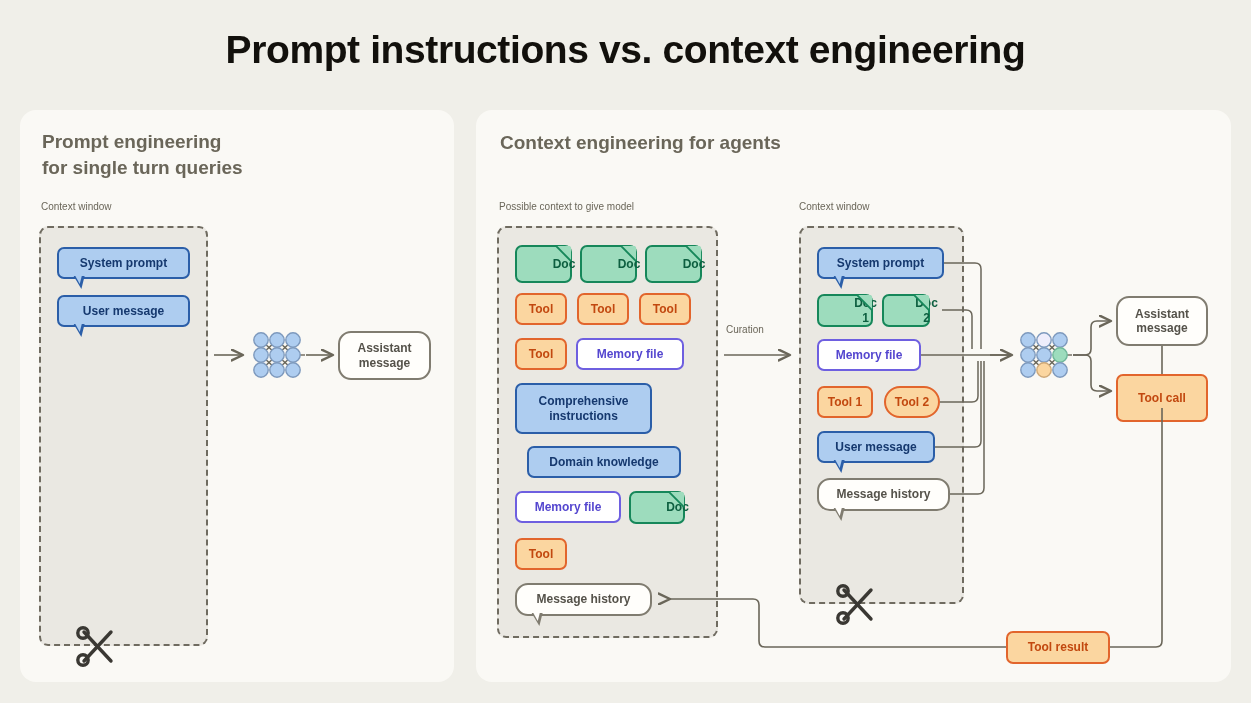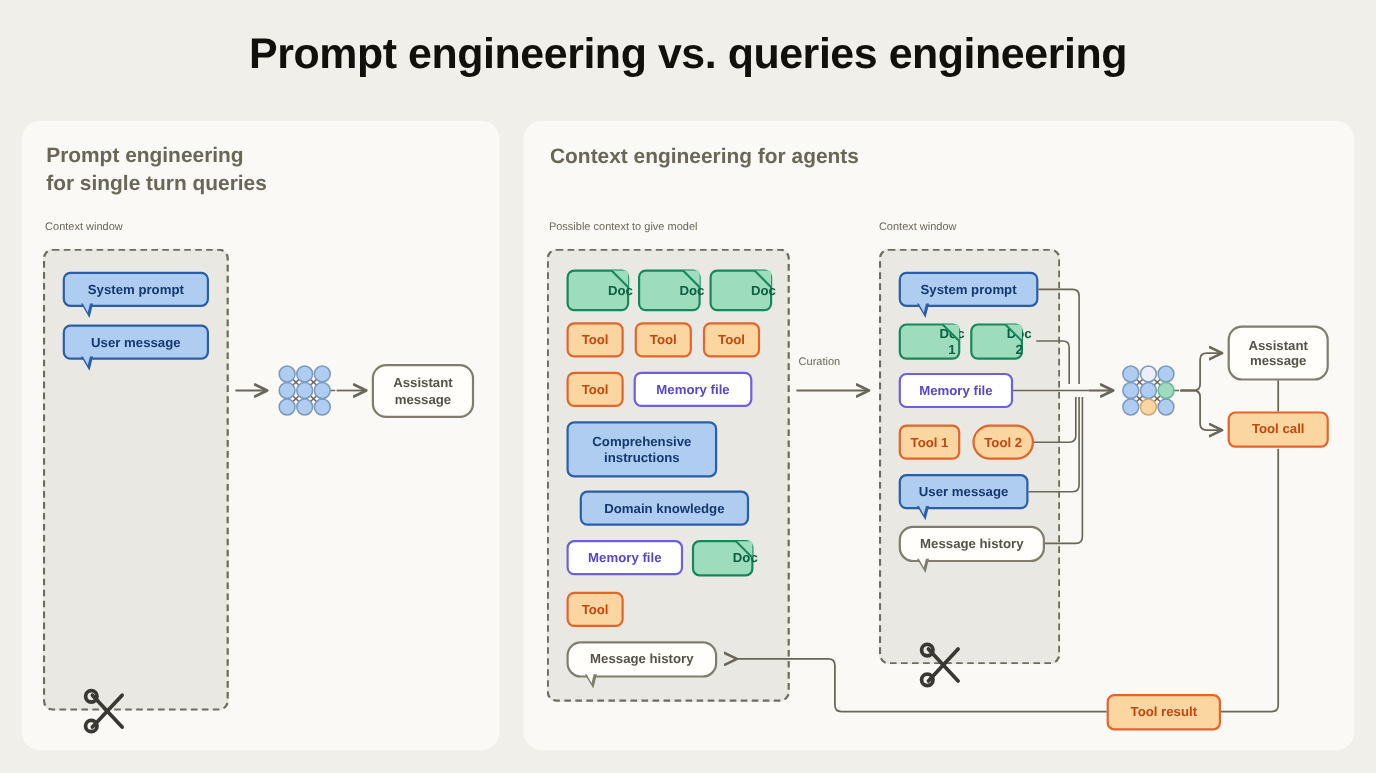--- a/index.html
+++ b/index.html
@@ -103,21 +103,21 @@
   .nn{position:absolute;}
 
   
   svg.overlay{position:absolute;left:0;top:0;width:1251px;height:703px;pointer-events:none;}
 </style>
 </head>
 <body>
 
 <div class="page">
 
-  <div class="title">Prompt engineering vs. queries engineering</div>
+  <div class="title">Prompt instructions vs. context engineering</div>
 
   <div class="panel" id="panel-left"></div>
 
   <div class="panel-title" style="left:42px;top:129px;width:330px;">Prompt engineering
 for single turn queries</div>
 
   <div class="col-label" style="left:41px;top:201px;">Context window</div>
 
   <div class="dashbox" style="left:39px;top:226px;width:169px;height:420px;"></div>
 
@@ -265,21 +265,21 @@
         <circle cx="12" cy="41" r="7.2" fill="#aecdf0"></circle>
         <circle cx="28" cy="41" r="7.2" fill="#fbd6a0" stroke="#cfa978"></circle>
         <circle cx="44" cy="41" r="7.2" fill="#aecdf0"></circle>
       </g>
     </svg>
   </div>
 
   <div class="chip plain" style="left:1116px;top:296px;width:92px;height:50px;">Assistant
 message</div>
 
-  <div class="chip orange" style="left:1116px;top:374px;width:92px;height:33px;">Tool call</div>
+  <div class="chip orange" style="left:1116px;top:374px;width:92px;height:48px;">Tool call</div>
 
   <div class="chip orange" style="left:1006px;top:631px;width:104px;height:33px;">Tool result</div>
 
   <svg class="overlay">
     <defs>
       <marker id="arw" markerWidth="9" markerHeight="9" refX="7.6" refY="4" orient="auto">
         <path d="M0.5,0.6 L7.6,4 L0.5,7.4" fill="none" stroke="#6a6659" stroke-width="1.5" stroke-linecap="round" stroke-linejoin="round"></path>
       </marker>
       <marker id="arwL" markerWidth="9" markerHeight="9" refX="1.4" refY="4" orient="auto">
         <path d="M8.5,0.6 L1.4,4 L8.5,7.4" fill="none" stroke="#6a6659" stroke-width="1.5" stroke-linecap="round" stroke-linejoin="round"></path>

